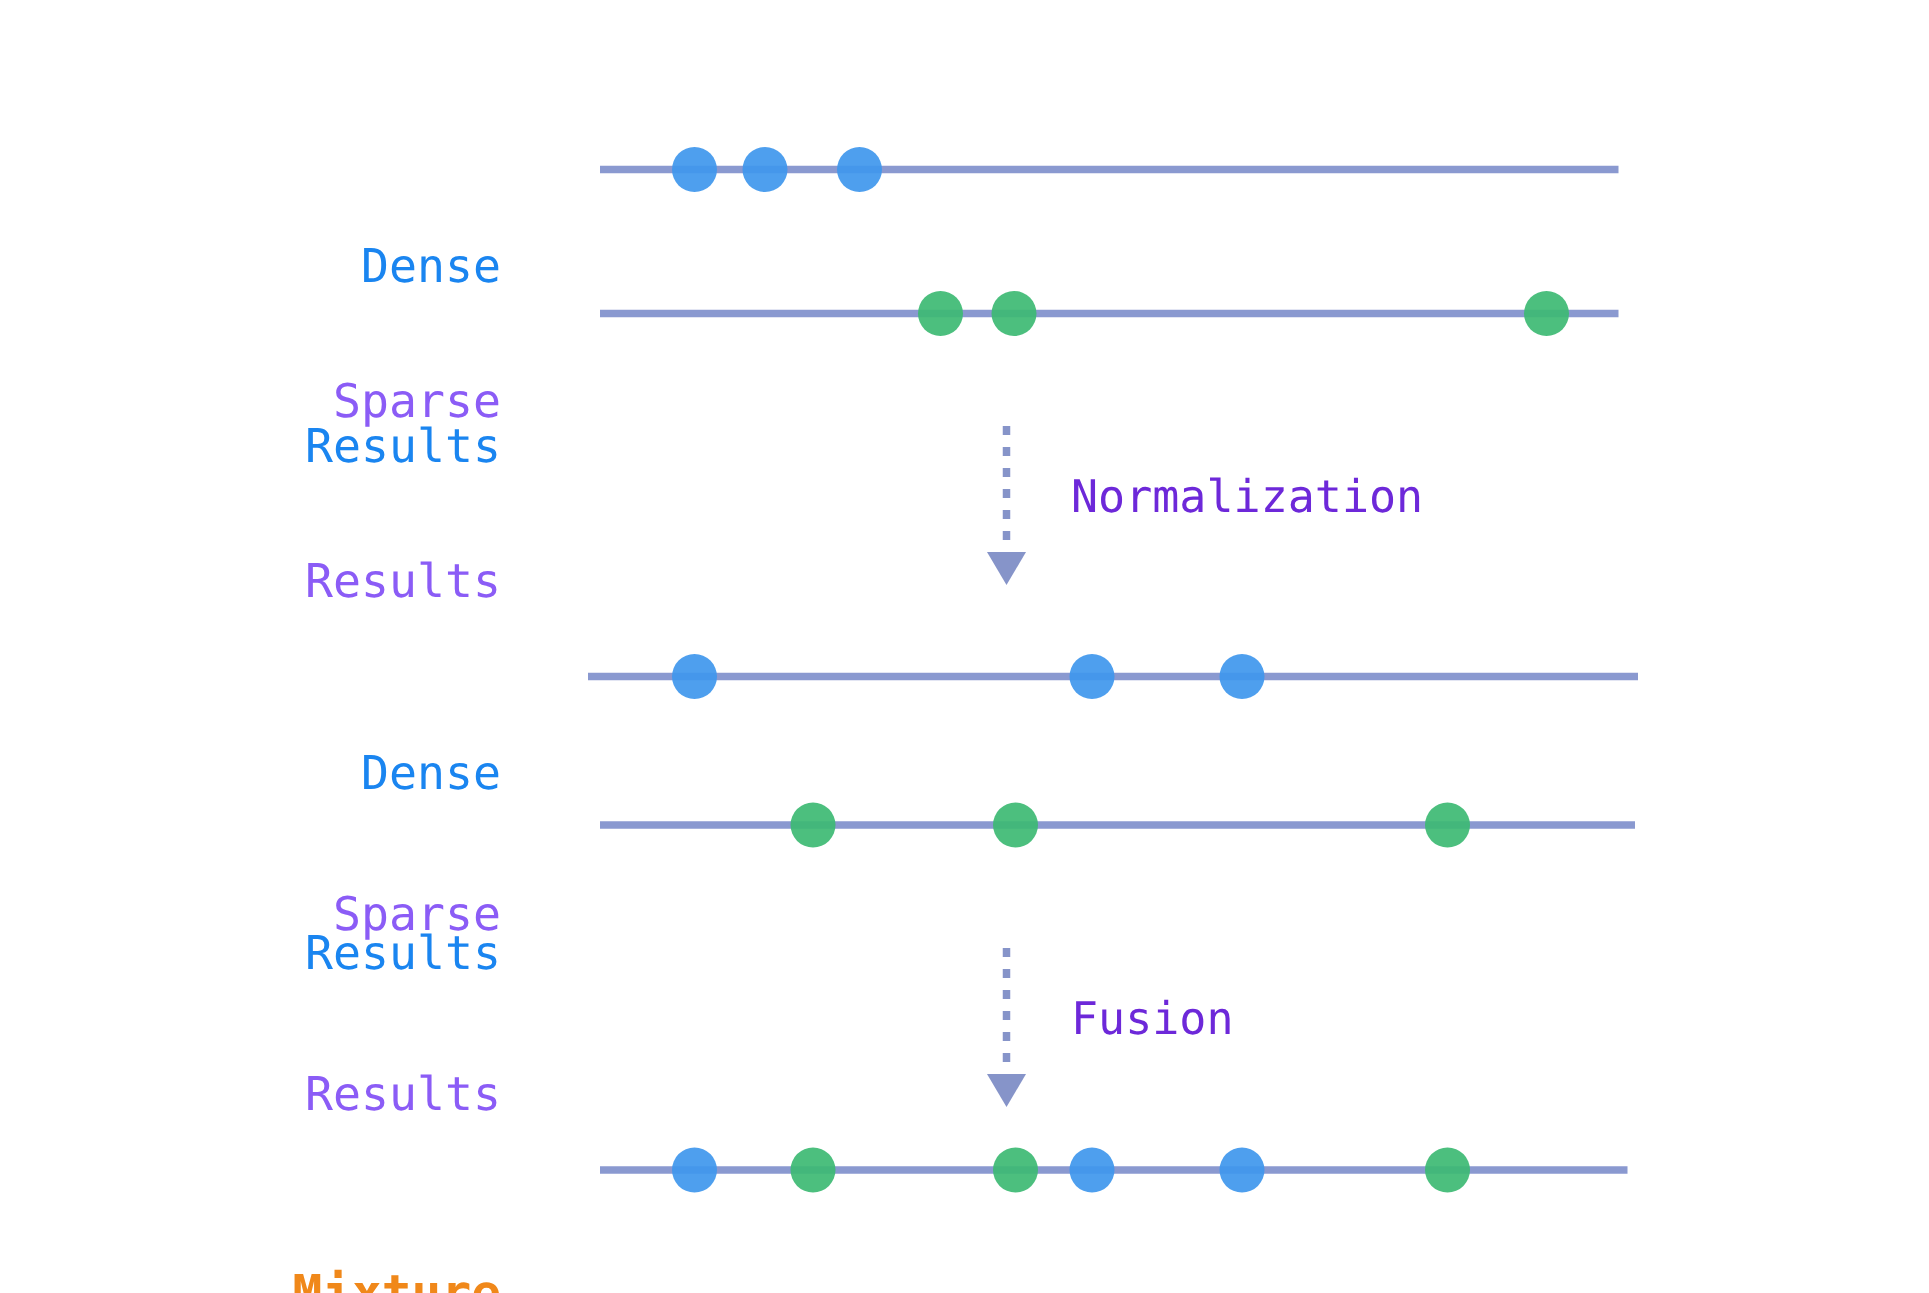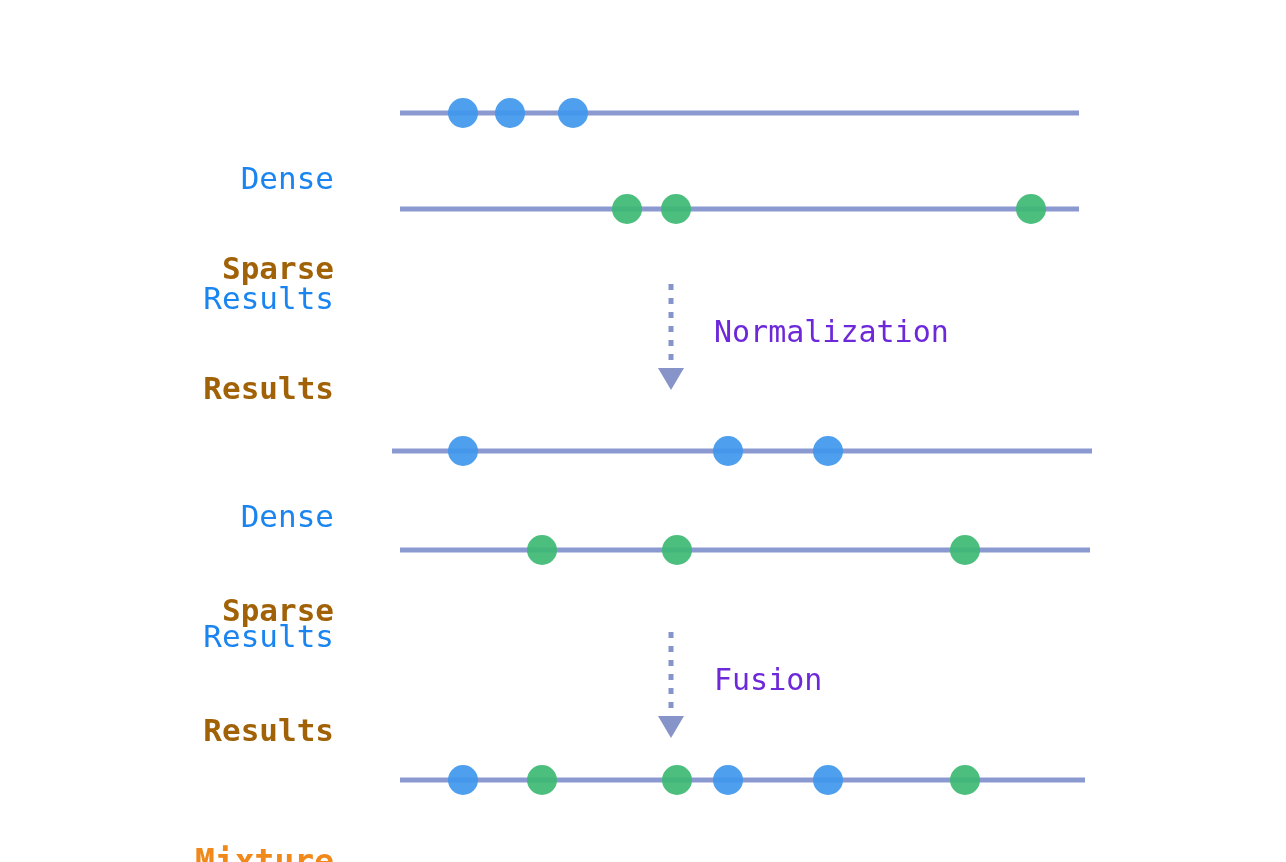--- a/index.html
+++ b/index.html
@@ -30,21 +30,21 @@
     position: absolute;
     text-align: right;
     font-family: "DejaVu Sans Mono", "Liberation Mono", monospace;
     font-size: 31px;
     line-height: 40px;
     letter-spacing: 0px;
     white-space: pre;
     user-select: none;
   }
   .label-dense   { color: #1a85f0; }
-  .label-sparse  { color: #a16207; font-weight: bold; }
+  .label-sparse  { color: #8b5cf6; }
   .label-mixture { color: #f0881a; font-weight: bold; font-size: 33px; }
 
   .stage-label {
     position: absolute;
     font-family: "DejaVu Sans Mono", "Liberation Mono", monospace;
     font-size: 30px;
     color: #6d28d9;
     white-space: pre;
     user-select: none;
   }

